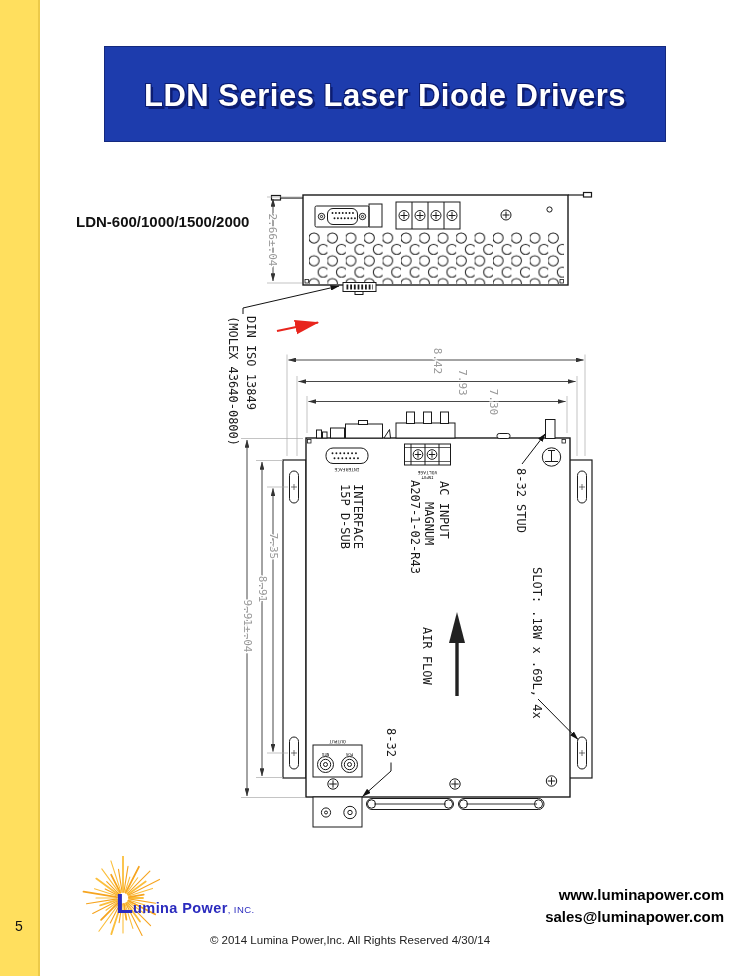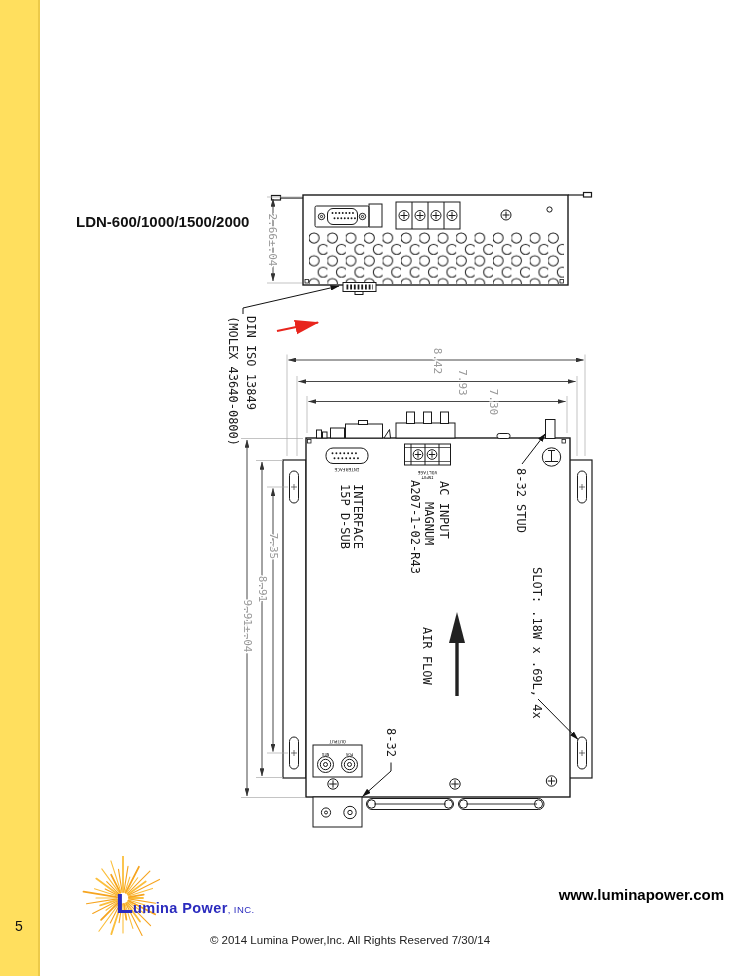--- a/index.html
+++ b/index.html
@@ -33,20 +33,23 @@
   .copyright{position:absolute;left:150px;top:934px;width:400px;text-align:center;
              font-size:11.5px;color:#222;}
 </style>
 </head>
 <body>
 
 <div class="page">
   <div class="stripe"></div>
   <div class="pagenum">5</div>
 
+  <div class="banner">
+    <h1>LDN Series Laser Diode Drivers</h1>
+  </div>
 
   <div class="heading">
     <div>LDN-600/1000/1500/2000</div>
   </div>
 
   <svg style="position:absolute;left:220px;top:185px;width:425px;height:665px" viewBox="220 185 425 665" fill="none" stroke-linecap="butt">
     <defs>
       <marker id="arrD" viewBox="0 0 10 6" refX="9.5" refY="3" markerWidth="9" markerHeight="5.4" orient="auto-start-reverse">
           <path d="M0,0 L10,3 L0,6 Z" fill="#333"></path>
         </marker>
@@ -354,16 +357,17 @@
       </g>
   </svg>
   <div class="logo-text">
     <span class="l">L</span>
       <span class="name">umina Power</span>
       <span class="inc">, INC.</span>
   </div>
 
   <div class="links">
     <div>www.luminapower.com</div>
+    <div>sales@luminapower.com</div>
   </div>
 
-  <div class="copyright">© 2014 Lumina Power,Inc.  All Rights Reserved  7/30/14</div>
+  <div class="copyright">© 2014 Lumina Power,Inc.  All Rights Reserved  4/30/14</div>
 </div>
 
 </body></html>

